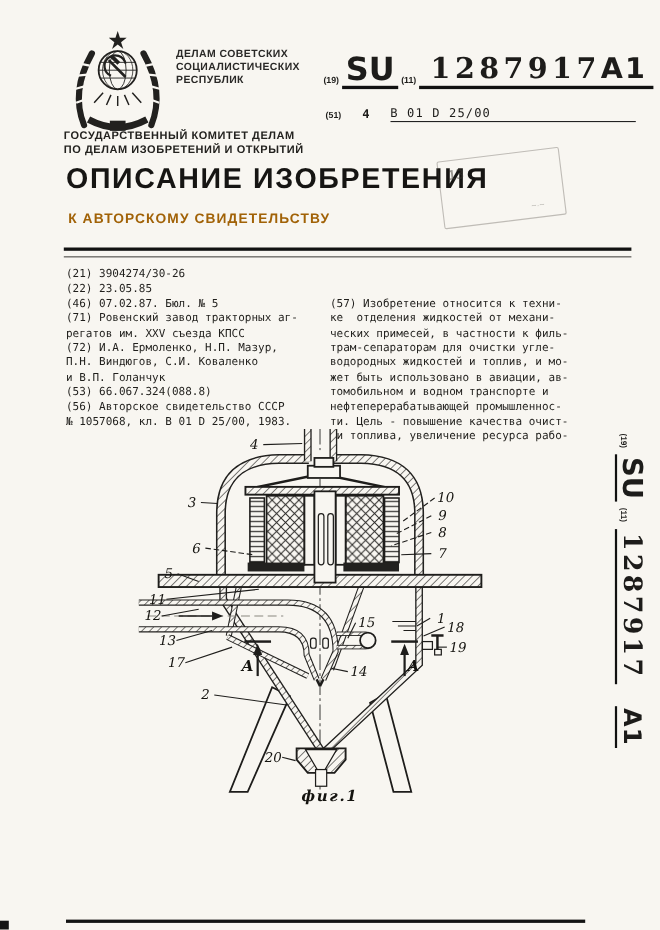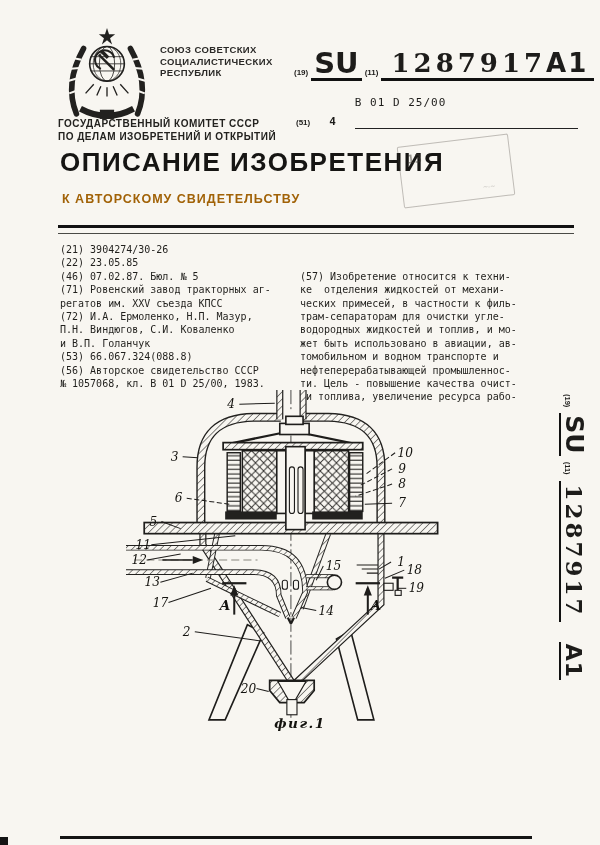--- a/index.html
+++ b/index.html
@@ -13,21 +13,21 @@
   .country{left:160px;top:44px;font-size:9.5px;line-height:11.5px;letter-spacing:.4px;font-weight:bold;color:#2a2927;}
   .codeblock{left:294px;top:48px;width:288px;display:flex;align-items:flex-end;gap:3px;}
   .codeblock .sm{font-size:8px;font-weight:bold;padding-bottom:4px;}
   .codeblock .su{font-size:29px;font-weight:bold;border-bottom:3px solid #111;padding:0 3px;line-height:30px;font-family:"DejaVu Sans",sans-serif;}
   .codeblock .numwrap{flex:1;display:flex;justify-content:space-between;border-bottom:3px solid #111;padding:0 6px 0 10px;}
   .codeblock .num{font-size:26px;font-weight:bold;letter-spacing:4px;line-height:29px;font-family:"DejaVu Serif",serif;}
   .codeblock .kind{font-size:26px;font-weight:bold;letter-spacing:2px;line-height:29px;font-family:"DejaVu Sans",sans-serif;}
   .ipcline{left:296px;top:96px;width:282px;display:flex;align-items:flex-end;gap:19px;}
   .ipcline .sm{font-size:8px;font-weight:bold;padding-bottom:2px;}
   .ipcline .ed{font-size:11px;font-weight:bold;padding-bottom:1px;font-family:"DejaVu Sans Mono",monospace;}
-  .ipcline .cls{flex:1;font-size:11px;border-bottom:1.5px solid #222;padding-bottom:19px;font-family:"DejaVu Sans Mono",monospace;letter-spacing:1px;}
+  .ipcline .cls{flex:1;font-size:11px;border-bottom:1.5px solid #222;padding-bottom:1px;font-family:"DejaVu Sans Mono",monospace;letter-spacing:1px;}
   .committee{left:58px;top:118px;font-size:10px;line-height:12.5px;font-weight:bold;letter-spacing:.5px;color:#23221f;}
   .bigtitle{left:60px;top:147px;font-size:26px;font-weight:bold;letter-spacing:1.5px;color:#161513;}
   .subtitle{left:62px;top:192px;font-size:12.5px;font-weight:bold;letter-spacing:1px;color:#a16207;}
   .stamp{left:400px;top:140px;width:110px;height:60px;border:1.5px solid rgba(70,65,58,.32);
     transform:rotate(-7deg);border-radius:2px;}
   .stamp .n{position:absolute;left:8px;top:6px;font-size:12px;font-weight:bold;color:rgba(60,55,50,.5);font-family:"DejaVu Sans Mono",monospace;}
   .stamp .s2{position:absolute;right:18px;bottom:6px;font-size:8px;color:rgba(60,55,50,.3);}
   .rule{left:58px;top:225px;width:516px;height:5px;border-top:3px solid #121212;border-bottom:1.5px solid #4a4a46;}
   
   .mono{font-family:"DejaVu Sans Mono",monospace;font-size:10px;line-height:13.4px;white-space:pre;color:#201f1c;}
@@ -80,21 +80,21 @@
   <path d="M37,57 L29,66 M44,59 L40,68 M50,60 L50,69 M56,59 L60,68 M63,57 L71,66" stroke="#22211f" stroke-width="1.3"></path>
   <path d="M20,86 Q8,56 27,22" fill="none" stroke="#22211f" stroke-width="5.5" stroke-linecap="round"></path>
   <path d="M80,86 Q92,56 73,22" fill="none" stroke="#22211f" stroke-width="5.5" stroke-linecap="round"></path>
   <path d="M13,66 l11,-4 M11,54 l11,-3 M12,42 l11,-1 M15,31 l10,2" stroke="#f8f6f1" stroke-width="2"></path>
   <path d="M87,66 l-11,-4 M89,54 l-11,-3 M88,42 l-11,-1 M85,31 l-10,2" stroke="#f8f6f1" stroke-width="2"></path>
   <path d="M24,81 Q50,95 76,81" fill="none" stroke="#22211f" stroke-width="6"></path>
   <rect x="43" y="82" width="14" height="9" fill="#22211f"></rect>
 </svg>
 
 <div class="abs country">
-    <div>СОЮЗ СОВЕТСКИХ</div>
+    <div>ДЕЛАМ СОВЕТСКИХ</div>
     <div>СОЦИАЛИСТИЧЕСКИХ</div>
     <div>РЕСПУБЛИК</div>
   </div>
 
 <div class="abs codeblock">
   <span class="sm">(19)</span>
   <span class="su">SU</span>
   <span class="sm">(11)</span>
   <span class="numwrap">
     <span class="num">1287917</span>
@@ -102,21 +102,21 @@
   </span>
 </div>
 
 <div class="abs ipcline">
   <span class="sm">(51)</span>
   <span class="ed">4</span>
   <span class="cls">B 01 D 25/00</span>
 </div>
 
 <div class="abs committee">
-    <div>ГОСУДАРСТВЕННЫЙ КОМИТЕТ СССР</div>
+    <div>ГОСУДАРСТВЕННЫЙ КОМИТЕТ ДЕЛАМ</div>
     <div>ПО ДЕЛАМ ИЗОБРЕТЕНИЙ И ОТКРЫТИЙ</div>
   </div>
 
 <div class="abs bigtitle">ОПИСАНИЕ ИЗОБРЕТЕНИЯ</div>
 <div class="abs subtitle">К АВТОРСКОМУ СВИДЕТЕЛЬСТВУ</div>
 
 <div class="abs stamp">
   <span class="n">13</span>
   <span class="s2">~·~</span>
 </div>

